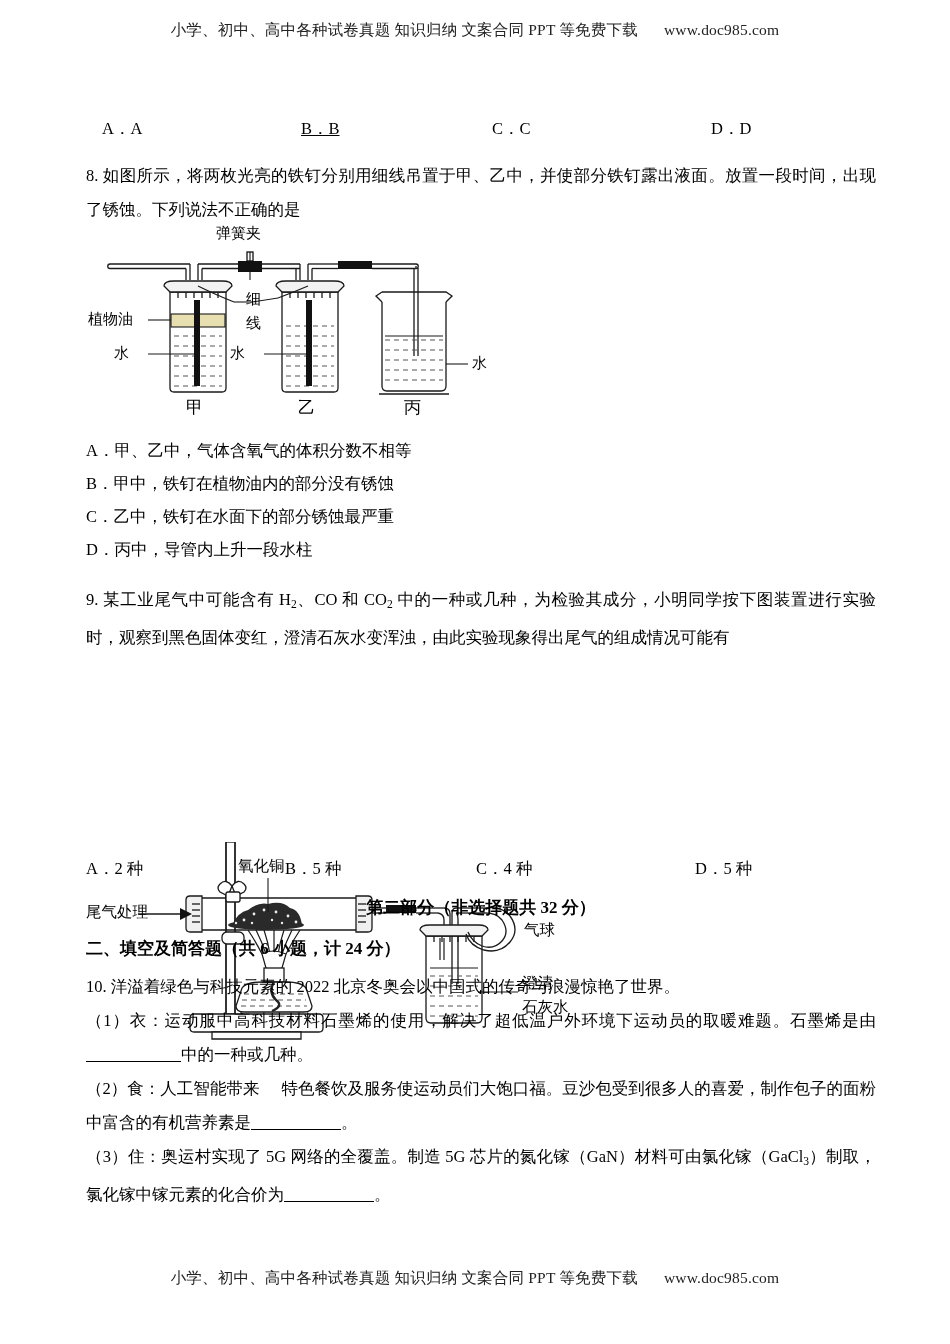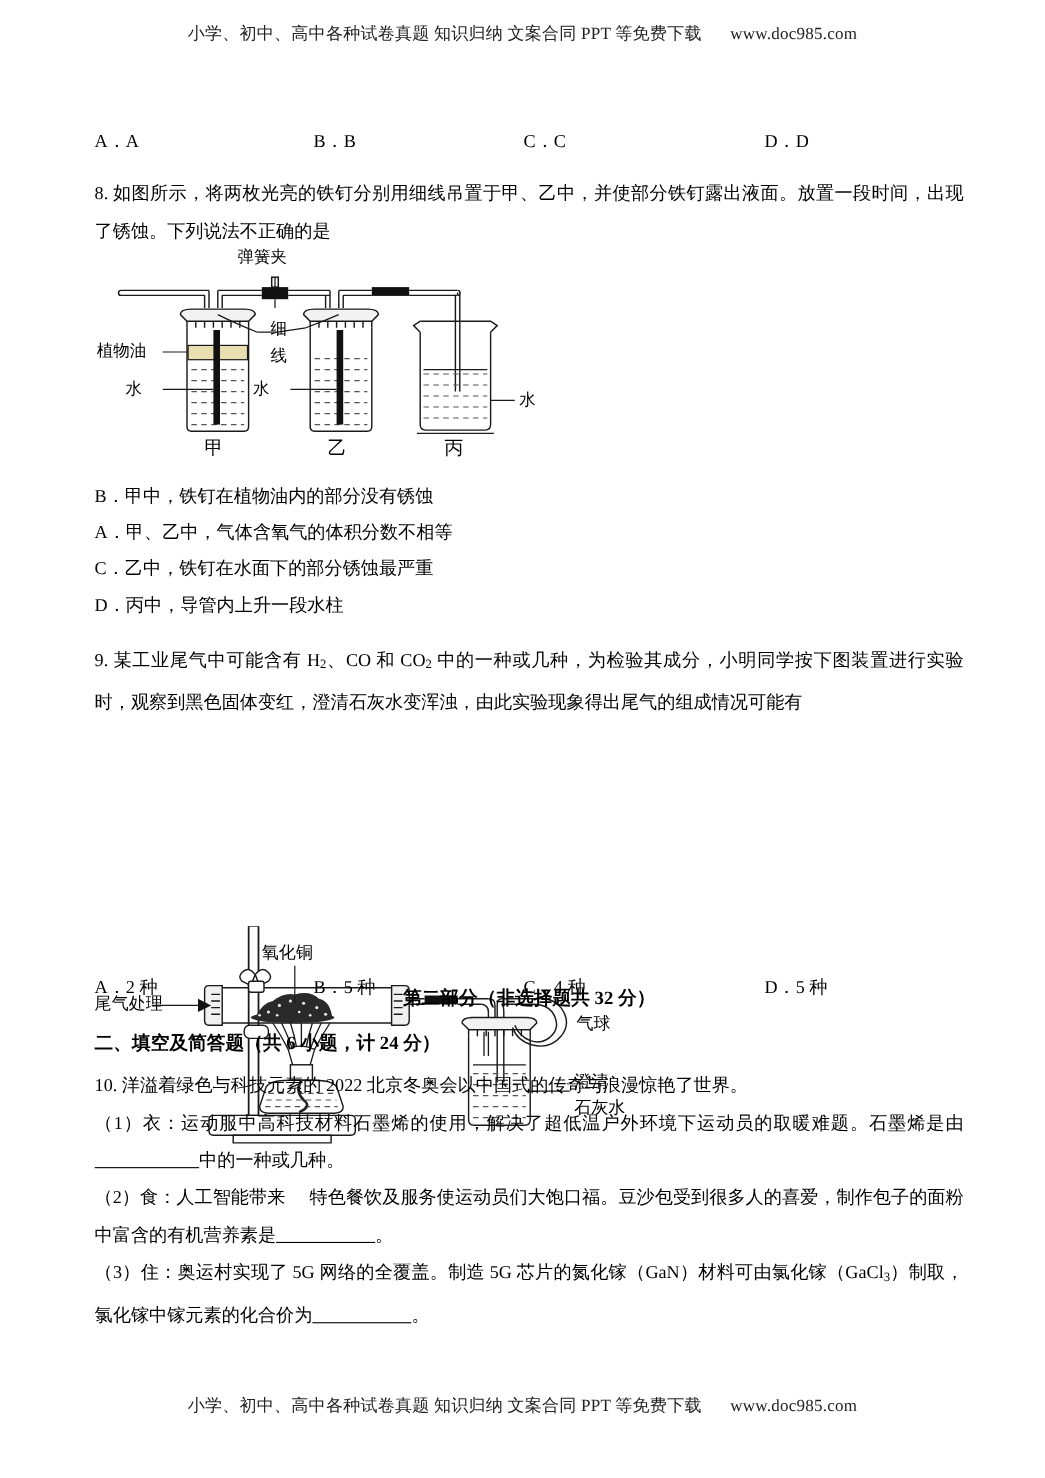--- a/index.html
+++ b/index.html
@@ -87,24 +87,24 @@
 </style>
 </head>
 <body>
 
 <div class="page">
 
   <div class="watermark" style="top:20px;">
     <span>小学、初中、高中各种试卷真题  知识归纳  文案合同  PPT 等免费下载</span><span class="url">www.doc985.com</span>
   </div>
 
-  <div class="content" style="top:118px;">
+  <div class="content" style="top:118px;margin-left:16px;">
     <div class="optrow">
       <span style="left:0px;">A．A</span>
-      <span style="left:199px;">B．B</span>
+      <span style="left:199px;text-decoration:underline;">B．B</span>
       <span style="left:390px;">C．C</span>
       <span style="left:609px;">D．D</span>
     </div>
   </div>
 
   <div class="content" style="top:159px;">
     <div class="qtext">8. 如图所示，将两枚光亮的铁钉分别用细线吊置于甲、乙中，并使部分铁钉露出液面。放置一段时间，出现了锈蚀。下列说法不正确的是</div>
   </div>
 
   <div class="content fig" style="top:228px;">
@@ -230,22 +230,22 @@
     <div class="cjk" style="position:absolute; left:2px; top:82px; font-size:15px;">植物油</div>
     <div class="cjk" style="position:absolute; left:28px; top:116px; font-size:15px;">水</div>
     <div class="cjk" style="position:absolute; left:144px; top:116px; font-size:15px;">水</div>
     <div class="cjk" style="position:absolute; left:386px; top:126px; font-size:15px;">水</div>
     <div class="cjk" style="position:absolute; left:100px; top:168px; font-size:17px;">甲</div>
     <div class="cjk" style="position:absolute; left:212px; top:168px; font-size:17px;">乙</div>
     <div class="cjk" style="position:absolute; left:318px; top:168px; font-size:17px;">丙</div>
   </div>
 
   <div class="content" style="top:434px;">
+    <div class="choice">A．甲、乙中，气体含氧气的体积分数不相等</div>
     <div class="choice">B．甲中，铁钉在植物油内的部分没有锈蚀</div>
-    <div class="choice">A．甲、乙中，气体含氧气的体积分数不相等</div>
     <div class="choice">C．乙中，铁钉在水面下的部分锈蚀最严重</div>
     <div class="choice">D．丙中，导管内上升一段水柱</div>
   </div>
 
   <div class="content" style="top:583px;">
     <div class="qtext"><span>9. 某工业尾气中可能含有 H</span><sub>2</sub><span>、CO 和 CO</span><sub>2</sub><span> 中的一种或几种，为检验其成分，小明同学按下图装置进行实验时，观察到黑色固体变红，澄清石灰水变浑浊，由此实验现象得出尾气的组成情况可能有</span></div>
   </div>
 
   <div class="content fig" style="top:652px;">
     <svg width="500" height="205" viewBox="0 0 500 205">
@@ -374,21 +374,21 @@
       </g>
     </svg>
 
     <div class="cjk" style="position:absolute; left:0px; top:60px; font-size:15.5px;">尾气处理</div>
     <div class="cjk" style="position:absolute; left:152px; top:14px; font-size:15.5px;">氧化铜</div>
     <div class="cjk" style="position:absolute; left:438px; top:78px; font-size:15.5px;">气球</div>
     <div class="cjk" style="position:absolute; left:436px; top:131px; font-size:15.5px;">澄清</div>
     <div class="cjk" style="position:absolute; left:436px; top:155px; font-size:15.5px;">石灰水</div>
   </div>
 
-  <div class="content" style="top:858px;margin-top:29px;">
+  <div class="content" style="top:858px;">
     <div class="optrow">
       <span style="left:0px;">A．2 种</span>
       <span style="left:199px;">B．5 种</span>
       <span style="left:390px;">C．4 种</span>
       <span style="left:609px;">D．5 种</span>
     </div>
   </div>
 
   <div class="content" style="top:892px;">
     <div class="center-head">第二部分（非选择题共 32 分）</div>

